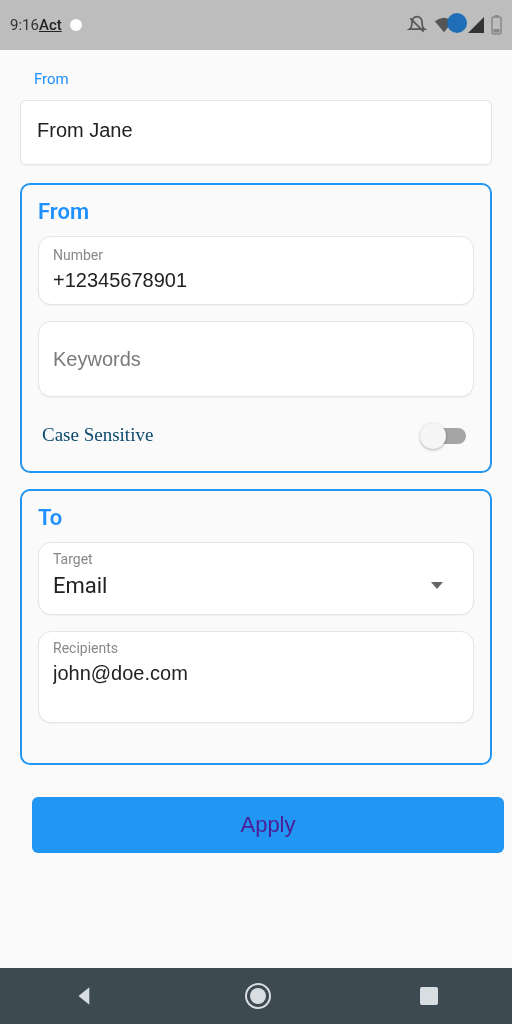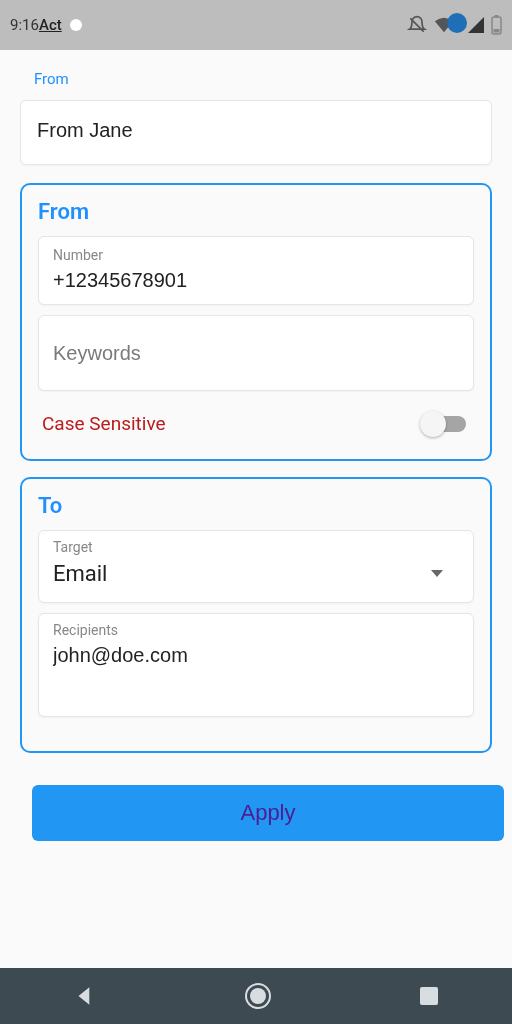--- a/index.html
+++ b/index.html
@@ -26,37 +26,37 @@
     box-shadow: 0 1px 2px rgba(0,0,0,0.04);
     margin-top: 12px;
   }
   .name-input { border:none; outline:none; font-size:20px; width:100%; color:#222; }
   .section {
     margin-top:18px;
     border:2px solid #2196f3; border-radius:10px; padding:14px 16px 24px 16px;
     background:#fafafa;
   }
   .section-title { color:#1e90ff; font-size:22px; font-weight:600; margin-bottom:12px; }
-  .field { background:#fff; border:1px solid #e5e5e5; border-radius:6px; padding:10px 30px 12px 14px; box-shadow: 0 1px 2px rgba(0,0,0,0.04); margin-bottom:10px; }
+  .field { background:#fff; border:1px solid #e5e5e5; border-radius:13px; padding:10px 30px 12px 14px; box-shadow: 0 1px 2px rgba(0,0,0,0.04); margin-bottom:16px; }
   .field-label { font-size:14px; color:#888; margin-bottom:6px; }
   .field-input { border:none; outline:none; font-size:20px; width:100%; color:#222; }
   .field-placeholder::placeholder { color:#7a7a7a; }
   .keywords { height:76px; display:flex; align-items:center; padding-top:0; padding-bottom:0; }
   .keywords input { font-size:20px; color:#666; }
   .switch-row { display:flex; align-items:center; justify-content:space-between; padding:10px 4px 0 4px; }
-  .switch-label { font-size:19px; color:#b91c1c; }
+  .switch-label { font-size:19px; color:#0c4a6e;font-family:Liberation Serif, serif; }
   .switch {
     width:50px; height:24px; position:relative;
   }
   .switch-track { position:absolute; top:5px; left:8px; width:38px; height:16px; background:#a5a5a5; border-radius:10px; }
   .switch-thumb { position:absolute; top:0; left:0; width:26px; height:26px; background:#f5f5f5; border-radius:50%; box-shadow:0 1px 3px rgba(0,0,0,0.3); }
   .select-row { display:flex; align-items:center; justify-content:space-between; }
   .select-value { font-size:22px; color:#222; }
   .dropdown-icon { width:0;height:0;border-left:6px solid transparent;border-right:6px solid transparent;border-top:7px solid #666; }
-  .recipients-field { height:104px; }
+  .recipients-field { height:92px; }
   .apply-btn {
     margin:22px 20px 0 32px; background:#2196f3; color:#4c1d95; font-size:22px; font-weight:500;
     border:none; border-radius:6px; height:56px; width:calc(100% - 40px); cursor:pointer;text-align:center;
   }
   .navbar {
     position:absolute; bottom:0; left:0; width:512px; height:56px; background:#3e4a52;
     display:flex; align-items:center; justify-content:space-around;
   }
   .nav-icon { color:#d8dde1; }
   .to-section { margin-top:16px; }

